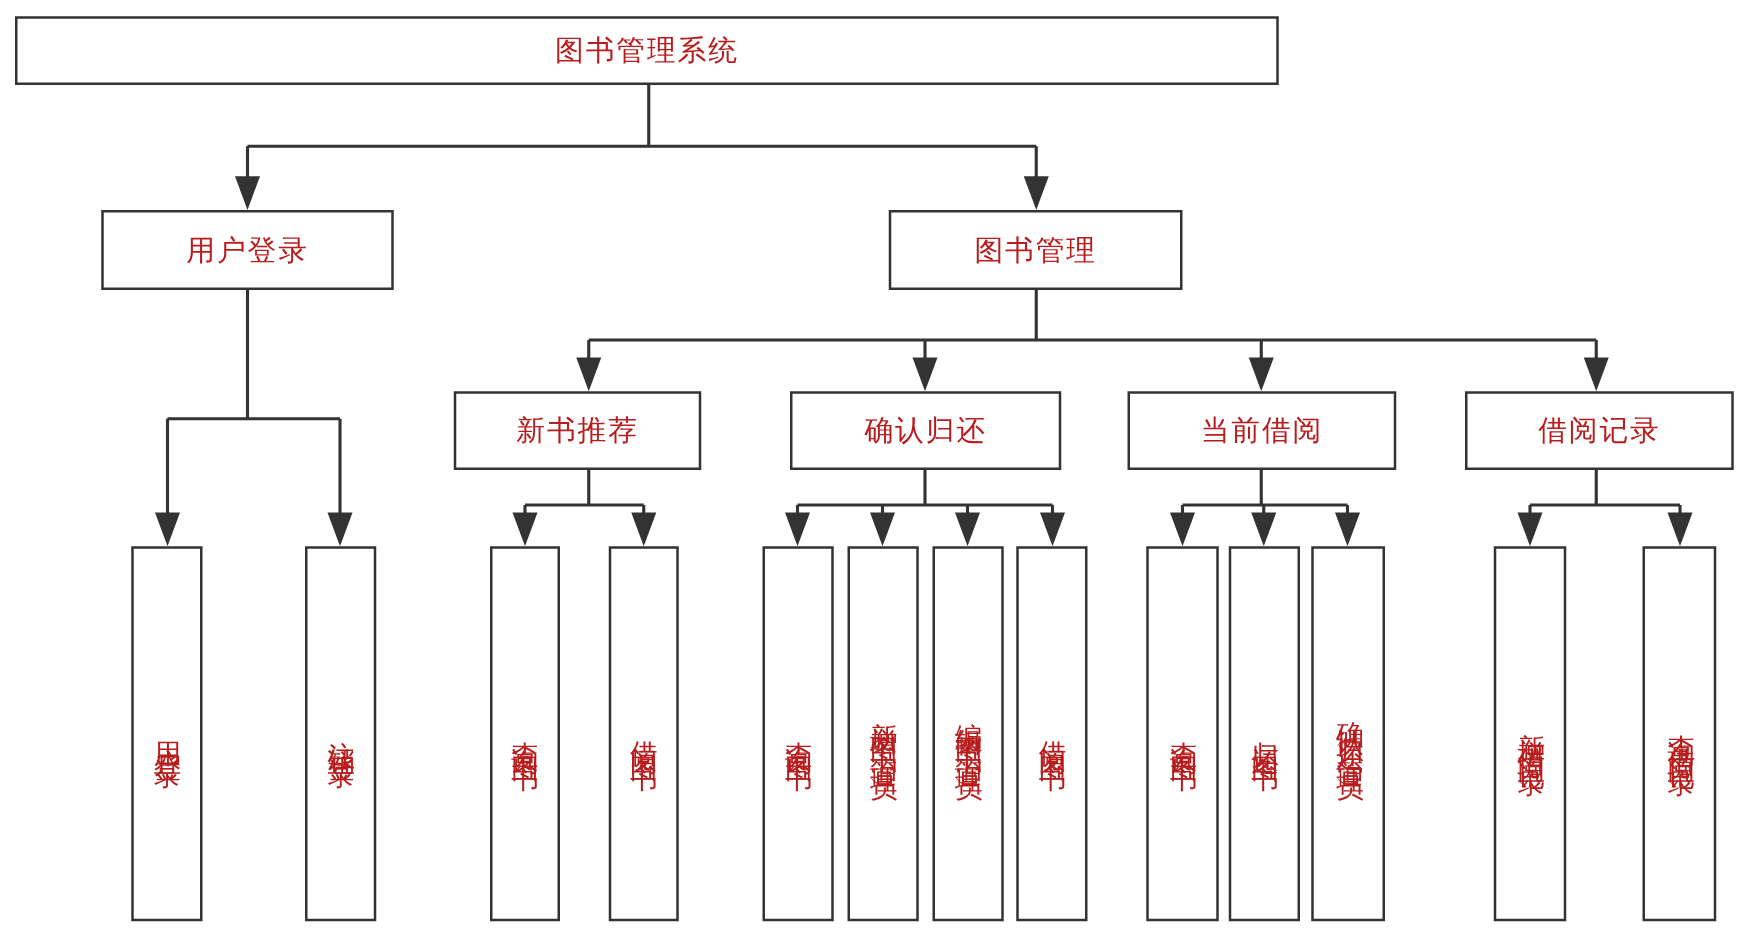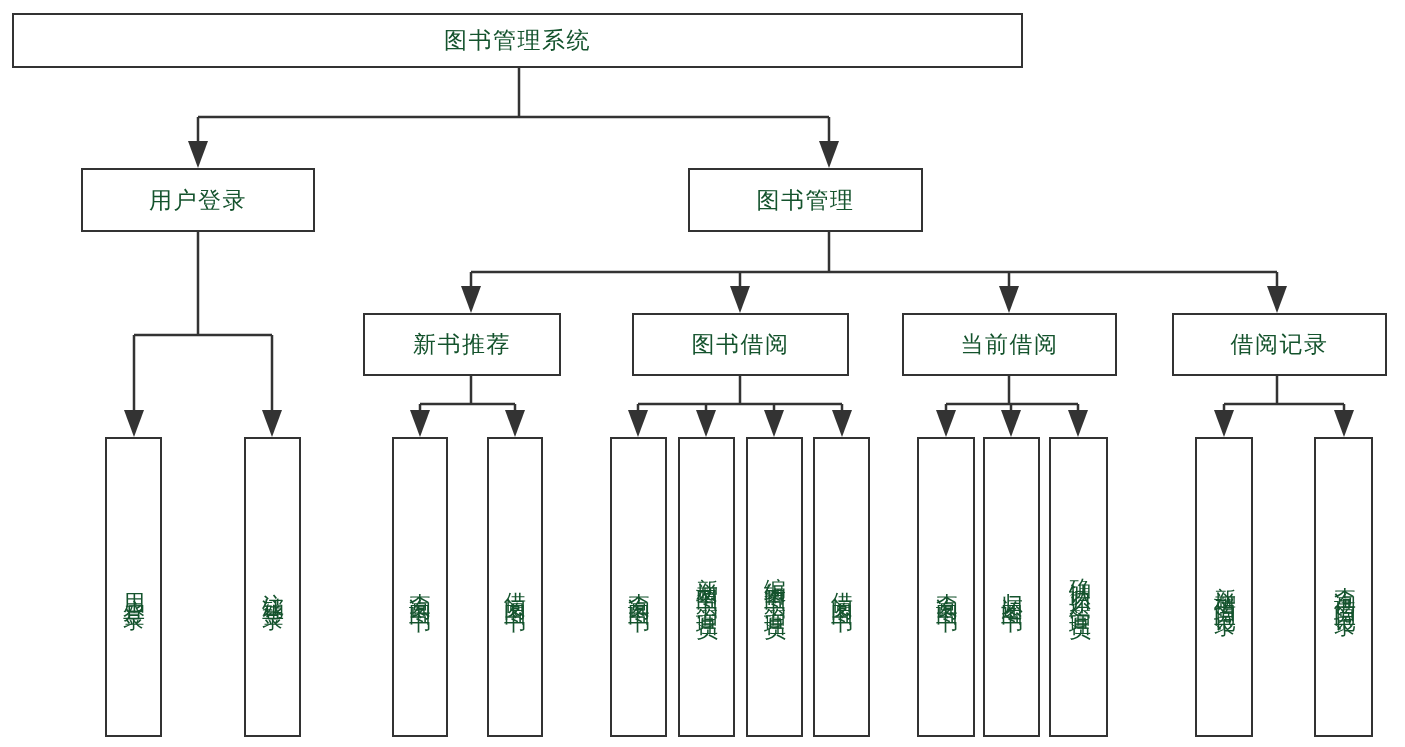--- a/index.html
+++ b/index.html
@@ -15,21 +15,21 @@
     position: absolute;
     left: 0; top: 0;
     width: 1405px; height: 747px;
     pointer-events: none;
   }
   .node {
     position: absolute;
     box-sizing: border-box;
     border: 2.5px solid #333333;
     background: #ffffff;
-    color: #14532d;
+    color: #b91c1c;
   }
   .hnode {
     display: flex;
     align-items: center;
     justify-content: center;
     font-size: 23px;
     letter-spacing: 1.5px;
     white-space: nowrap;
   }
   .vnode {
@@ -109,24 +109,24 @@
       <polygon points="1001,410 1021,410 1011,437"></polygon>
       <polygon points="1068,410 1088,410 1078,437"></polygon>
       <polygon points="1214,410 1234,410 1224,437"></polygon>
       <polygon points="1334,410 1354,410 1344,437"></polygon>
     </g>
   </svg>
 
   <div class="node hnode" style="left:12px; top:13px; width:1011px; height:55px;">图书管理系统</div>
 
   <div class="node hnode" style="left:81px; top:168px; width:234px; height:64px;">用户登录</div>
-  <div class="node hnode" style="left:688px; top:168px; width:235px; height:64px;">图书管理</div>
+  <div class="node hnode" style="left:711px; top:168px; width:235px; height:64px;">图书管理</div>
 
   <div class="node hnode" style="left:363px; top:313px; width:198px; height:63px;">新书推荐</div>
-  <div class="node hnode" style="left:632px; top:313px; width:217px; height:63px;">图书借阅</div>
+  <div class="node hnode" style="left:632px; top:313px; width:217px; height:63px;">确认归还</div>
   <div class="node hnode" style="left:902px; top:313px; width:215px; height:63px;">当前借阅</div>
   <div class="node hnode" style="left:1172px; top:313px; width:215px; height:63px;">借阅记录</div>
 
   <div class="node vnode" style="left:105px; top:437px; width:57px; height:300px;">用户登录</div>
   <div class="node vnode" style="left:244px; top:437px; width:57px; height:300px;">注销登录</div>
 
   <div class="node vnode" style="left:392px; top:437px; width:56px; height:300px;">查询图书</div>
   <div class="node vnode" style="left:487px; top:437px; width:56px; height:300px;">借阅图书</div>
 
   <div class="node vnode" style="left:610px; top:437px; width:57px; height:300px;">查询图书</div>

